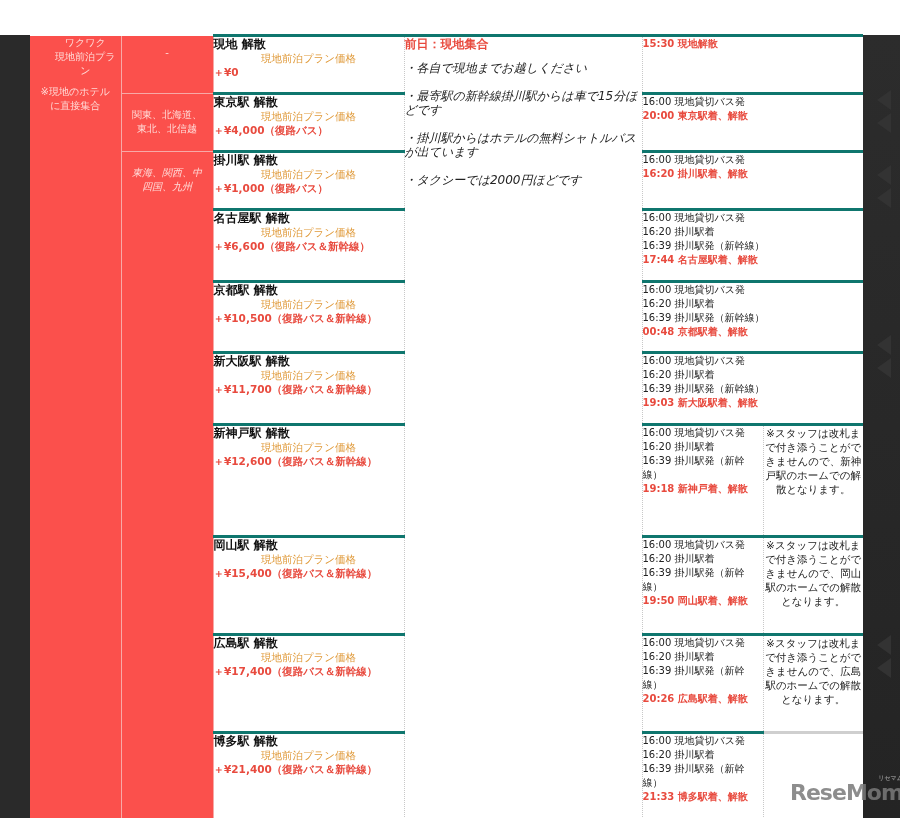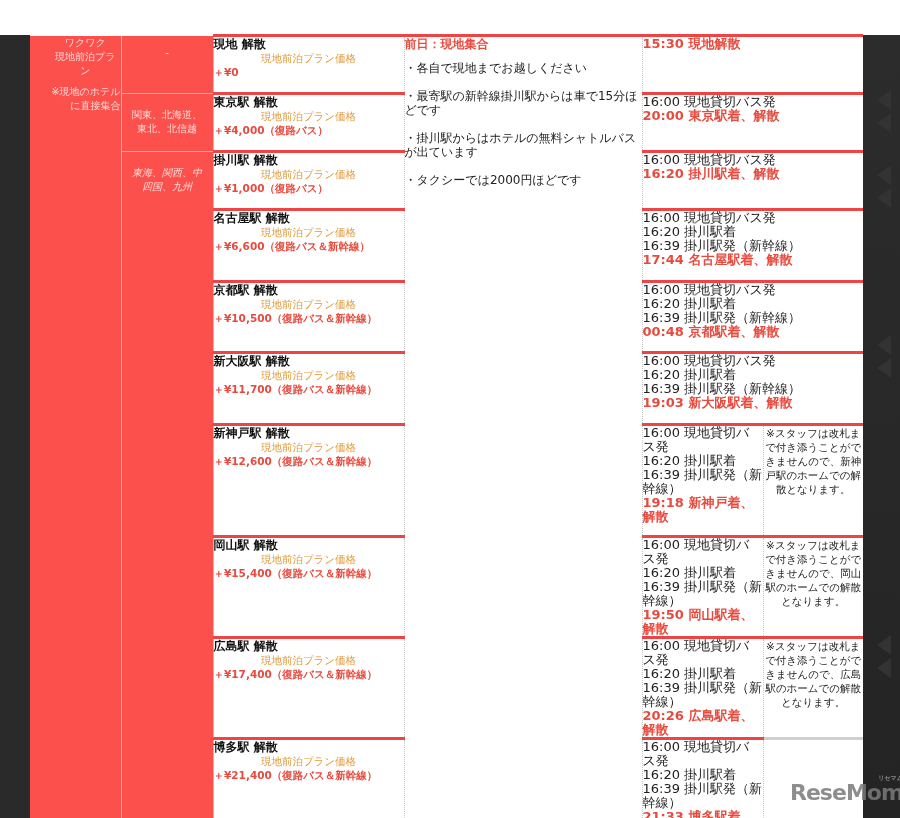--- a/index.html
+++ b/index.html
@@ -25,39 +25,39 @@
     width:833px;
   }
   table.plan td {
     vertical-align:top; padding:0; box-sizing:border-box;
   }
   td.red {
     background:#fb504c; color:#ffd9d6; text-align:center;
     border-right:1px solid #f7a9a6;
   }
   td.plan-cell { padding-top:8px; font-size:10px; line-height:14px; }
-  td.plan-cell .note { margin-top:7px;text-align:right; }
+  td.plan-cell .note { margin-top:7px; }
   td.region { padding-top:6px; font-size:10px; line-height:14px; }
   td.region.dash { padding-top:10px; }
   td.white {
     background:#fff;
-    border-top:3px solid #ef4444;
+    border-top:3px solid #0f766e;
     border-left:1px dotted #c8c8c8;
     margin-top:12px;
   }
   td.dest { padding:6px 0 0 7px; }
   .dest-name { font-weight:bold; font-size:12px; line-height:15px; color:#111; }
   .dest-sub { color:#e09a3a; font-size:10.5px; line-height:13px;text-align:center; }
   .dest-price { color:#e84a3e; font-weight:bold; font-size:10.5px; line-height:14px; }
 
   td.info { padding:7px 8px 0 8px; font-size:12px; line-height:14px; color:#222; }
   .info-head { color:#e84a3e; font-weight:bold; margin-bottom:10px; }
-  .info-item { margin-bottom:14px; }
-
-  td.sched { padding:7px 0 0 7px; font-size:13px; line-height:14px; color:#222; }
+  .info-item { margin-bottom:14px;font-style:italic; }
+
+  td.sched { padding:7px 0 0 7px; font-size:10px; line-height:14px; color:#222; }
   .sched-line { }
   .sched-final { color:#e84a3e; font-weight:bold; }
   td.note-cell { padding:7px 6px 0 7px; font-size:10.5px; line-height:14px; color:#222;text-align:center; }
   td.empty { background:#fff; border-top:3px solid #cfcfcf; border-left:1px dotted #c8c8c8; }
 
   .watermark {
     position:absolute; left:790px; top:780px;
     font-family:"DejaVu Sans", sans-serif; font-weight:bold; font-size:22px;
     color:#7a7a7a; letter-spacing:-1px; opacity:0.85;
   }

